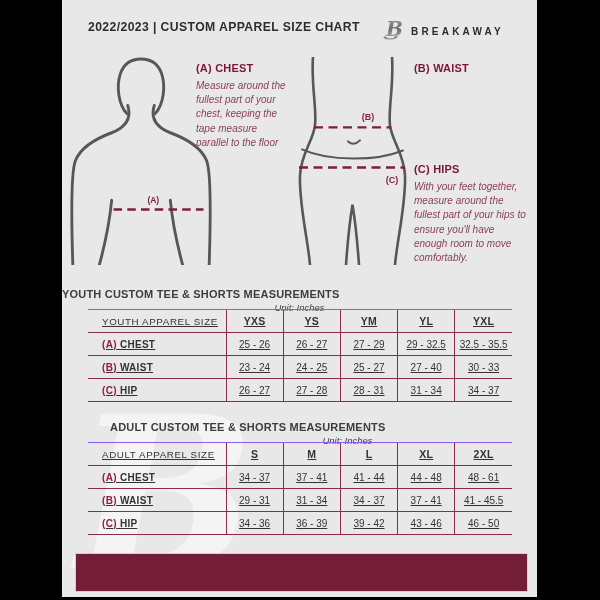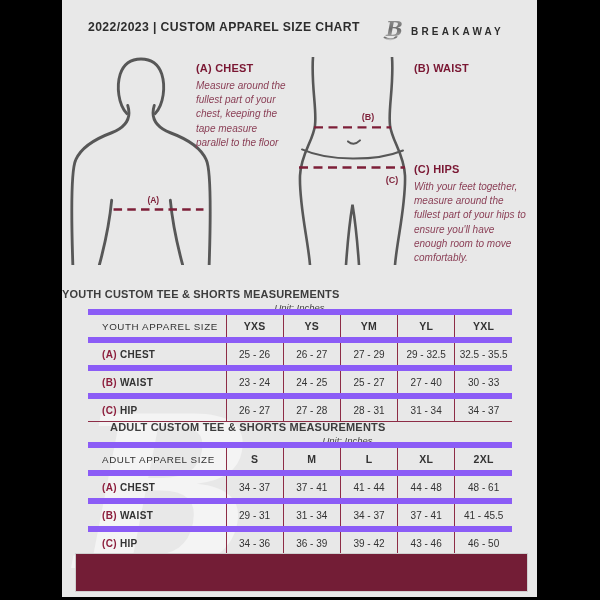--- a/index.html
+++ b/index.html
@@ -17,21 +17,21 @@
   .brand-name{font-size:10px;font-weight:bold;letter-spacing:3.2px;color:#2d2d2d;padding-top:4px;}
   
   .guide .g-head{font-size:11px;font-weight:800;color:#7a1733;letter-spacing:.2px;}
   .guide .g-desc{margin-top:5px;font-size:10px;font-style:italic;color:#8a3e55;line-height:1.42;}
   
   .table-section{left:0;width:475px;}
   .tbl-title{text-align:left;font-size:11px;font-weight:bold;color:#3d3d3d;letter-spacing:.2px;margin-top:12px;}
   .tbl-unit{text-align:center;font-size:9.5px;font-style:italic;color:#474747;margin-top:2px;}
   .size-table{position:absolute;top:33px;left:26px;width:424px;border-collapse:collapse;table-layout:fixed;}
   .size-table th,.size-table td{height:22px;padding:0;font-size:10px;color:#333;text-align:center;
-      border-top:6px solid #8b5cf6;border-bottom:1px solid #8d2c46;}
+      border-top:1px solid #8b5cf6;border-bottom:1px solid #8d2c46;text-decoration:underline;}
   .size-table th+th,.size-table td+td{border-left:1px solid #8d2c46;}
   .size-table th{font-weight:bold;font-size:10.5px;letter-spacing:.3px;}
   .size-table .label-cell{text-align:left;padding-left:14px;}
   .size-table th.head-label{font-weight:normal;font-size:9.8px;letter-spacing:.6px;}
   .size-table td.label-cell{font-weight:bold;letter-spacing:.3px;}
   .size-table .marker{color:#8d1f3d;font-weight:bold;}
   
   .footer-bar{left:13px;top:553px;width:451px;height:37px;background:#731d36;
               border:1px solid #cfcfcf;z-index:2;}
 </style>

